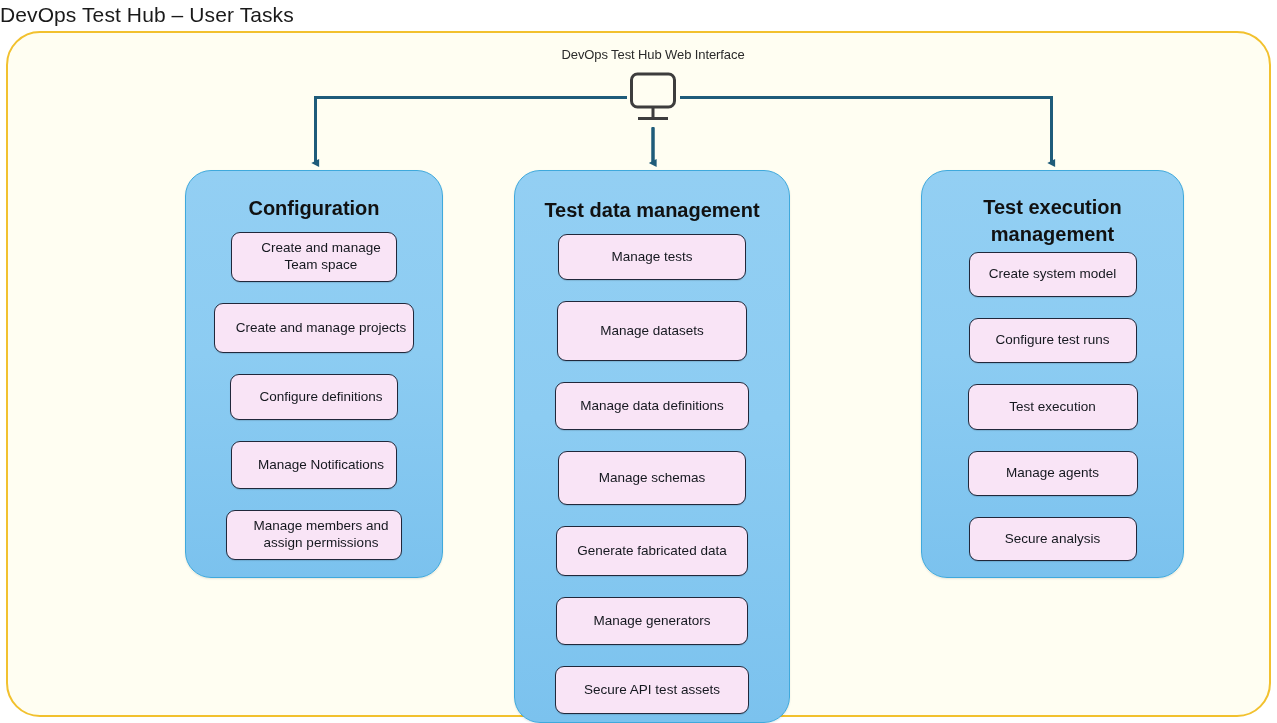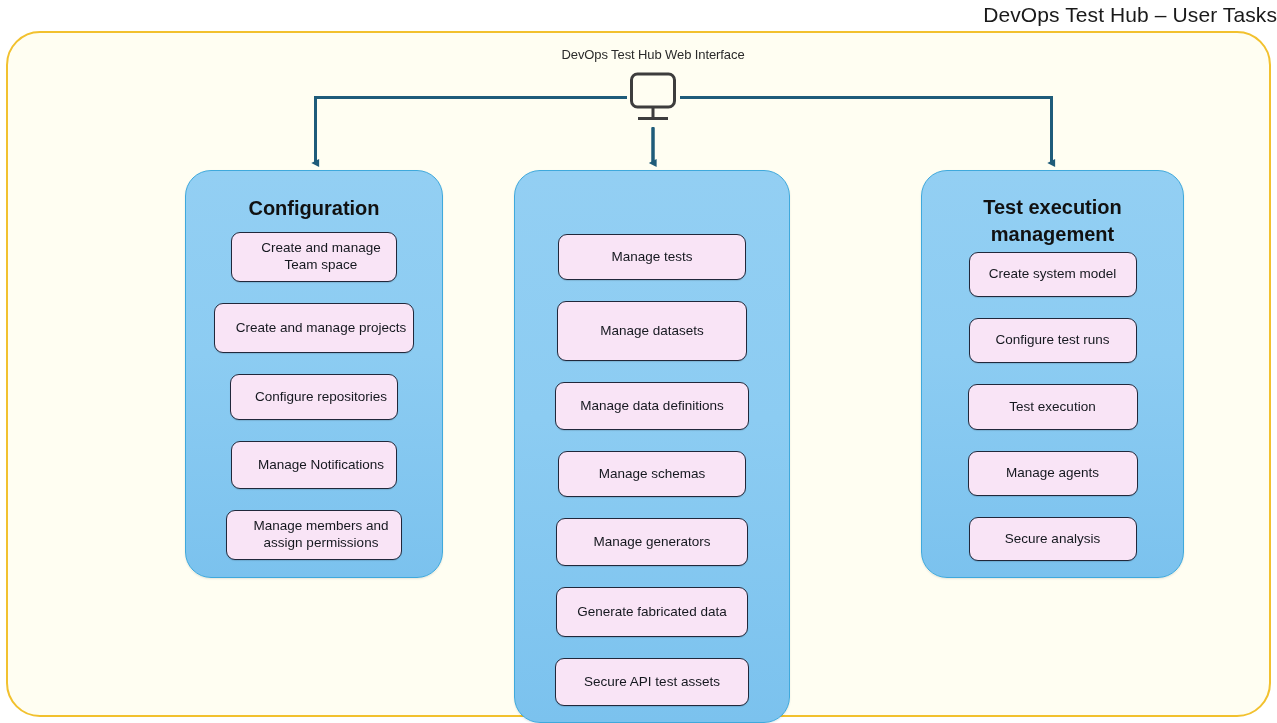--- a/index.html
+++ b/index.html
@@ -16,21 +16,21 @@
     width: 1277px;
     height: 723px;
     background: #ffffff;
   }
 
   
   #diagram-title {
     position: absolute;
     left: 0; top: 3px;
     width: 1277px;
-    text-align: right;
+    text-align: left;
     font-size: 21px;
     font-weight: 400;
     color: #1a1a1a;
     letter-spacing: 0.1px;
   }
 
   
   #outer-frame {
     position: absolute;
     left: 6px; top: 31px;
@@ -159,34 +159,35 @@
     <rect x="7.5" y="3" width="43" height="33" rx="6" ry="6" fill="#FFFEF2" stroke="#3d3d3d" stroke-width="3"></rect>
     <line x1="29" y1="36" x2="29" y2="47" stroke="#3d3d3d" stroke-width="3"></line>
     <line x1="14" y1="47.5" x2="44" y2="47.5" stroke="#3d3d3d" stroke-width="3"></line>
   </svg>
 
   <div class="panel" id="panel-configuration">
     <div class="panel-title">Configuration</div>
     <div class="panel-items">
       <div class="task-box" style="height:50px">Create and manage Team space</div>
       <div class="task-box" style="height:50px;width:200px">Create and manage projects</div>
-      <div class="task-box" style="height:46px;width:168px">Configure repositories</div>
+      <div class="task-box" style="height:46px;width:168px">Configure definitions</div>
       <div class="task-box" style="height:48px;width:166px">Manage Notifications</div>
       <div class="task-box" style="height:50px;width:176px">Manage members and assign permissions</div>
     </div>
   </div>
 
   <div class="panel" id="panel-test-data">
+    <div class="panel-title">Test data management</div>
     <div class="panel-items">
       <div class="task-box" style="height:46px">Manage tests</div>
       <div class="task-box" style="height:60px;width:190px">Manage datasets</div>
       <div class="task-box" style="height:48px;width:194px">Manage data definitions</div>
-      <div class="task-box" style="height:46px;width:188px">Manage schemas</div>
+      <div class="task-box" style="height:54px;width:188px">Manage schemas</div>
+      <div class="task-box" style="height:50px;width:192px">Generate fabricated data</div>
       <div class="task-box" style="height:48px;width:192px">Manage generators</div>
-      <div class="task-box" style="height:50px;width:192px">Generate fabricated data</div>
       <div class="task-box" style="height:48px;width:194px">Secure API test assets</div>
     </div>
   </div>
 
   <div class="panel" id="panel-test-execution">
     <div class="panel-title">Test execution management</div>
     <div class="panel-items">
       <div class="task-box" style="height:45px;width:168px">Create system model</div>
       <div class="task-box" style="height:45px;width:168px">Configure test runs</div>
       <div class="task-box" style="height:46px;width:170px">Test execution</div>

